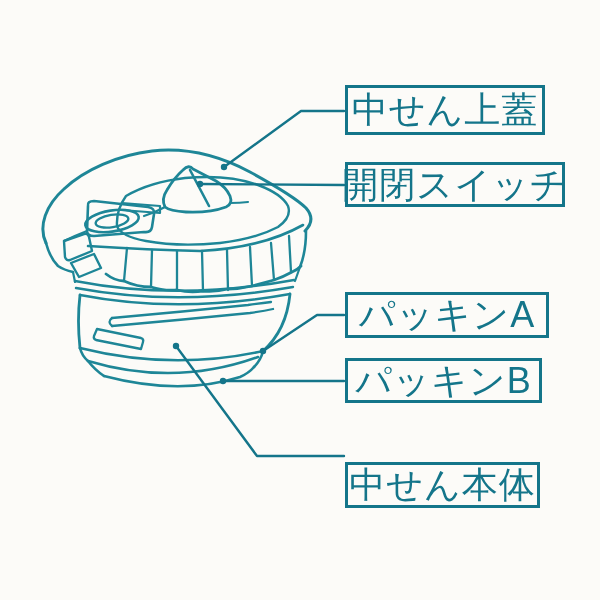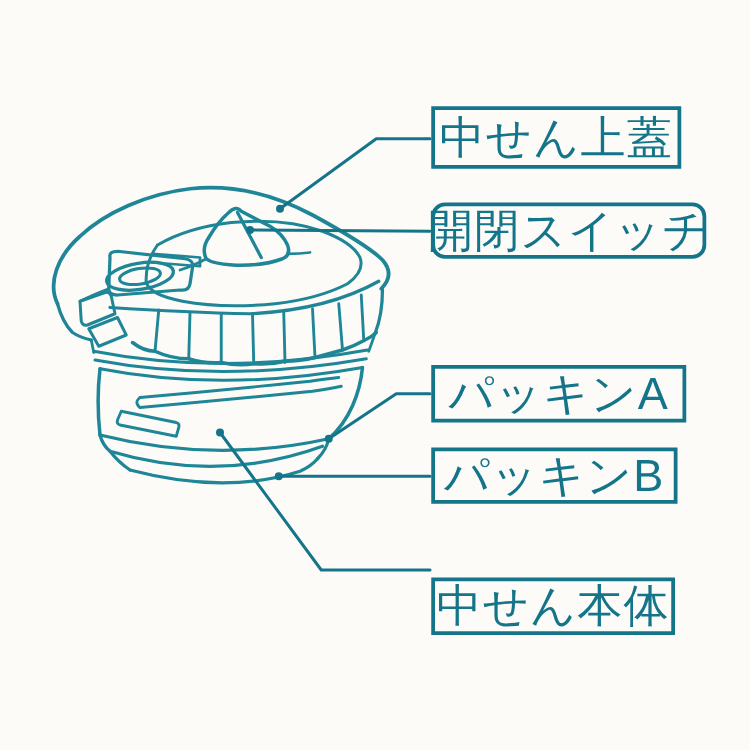--- a/index.html
+++ b/index.html
@@ -17,21 +17,21 @@
     border:3px solid #14758a;
     color:#14758a;
     background:transparent;
     display:flex;align-items:center;justify-content:center;
     font-size:36px;
     line-height:1;
     letter-spacing:1px;
     white-space:nowrap;
   }
   #label-top-lid          {left:345px;top:85px; width:200px;height:50px;}
-  #label-open-close-switch{left:345px;top:162px;width:220px;height:45px;border-radius:11px;}
+  #label-open-close-switch{left:345px;top:162px;width:220px;height:45px;}
   #label-packing-a        {left:345px;top:292px;width:204px;height:46px;}
   #label-packing-b        {left:345px;top:358px;width:197px;height:45px;}
   #label-stopper-body     {left:345px;top:433px;width:195px;height:46px;margin-top:29px;}
 </style>
 </head>
 <body>
 
 <div id="stage">
 
   <svg id="line-art" width="600" height="600" viewBox="0 0 600 600">

